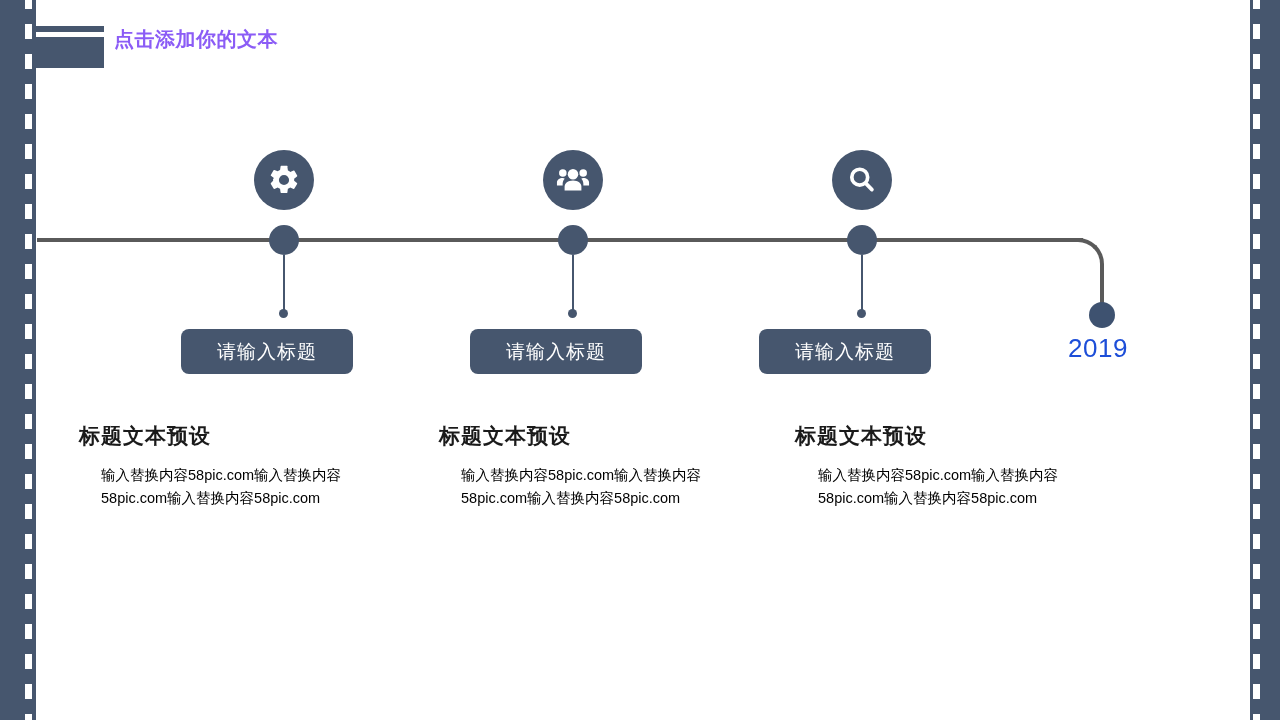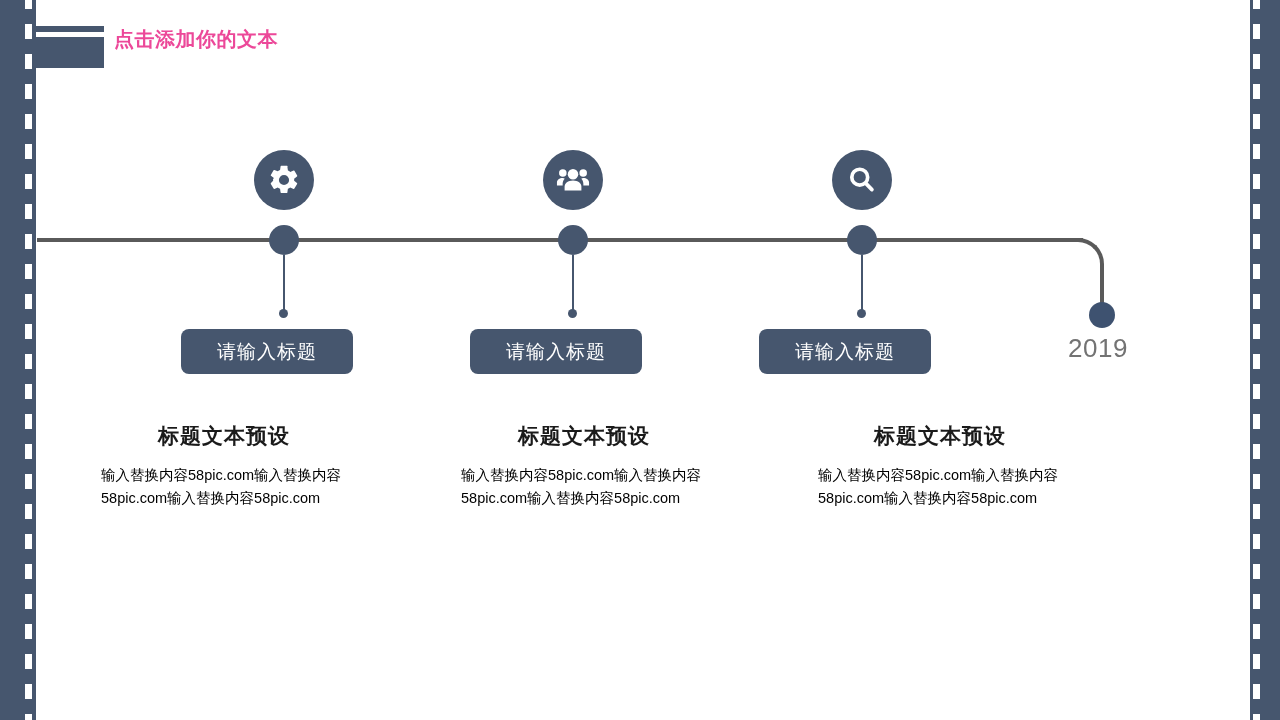--- a/index.html
+++ b/index.html
@@ -62,21 +62,21 @@
 
   
   .header-text {
     position: absolute;
     left: 114px;
     top: 26px;
   }
   .header-title-cn {
     font-size: 20px;
     font-weight: bold;
-    color: #ec4899;
+    color: #8b5cf6;
     line-height: 26px;
     letter-spacing: 0.5px;
     white-space: nowrap;
   }
   .header-title-en {
     font-size: 17px;
     font-weight: normal;
     color: #1f1f1f;
     line-height: 24px;
     white-space: nowrap;
@@ -173,42 +173,42 @@
     color: #ffffff;
     font-size: 19px;
     letter-spacing: 1px;
   }
 
   
   .col-heading {
     position: absolute;
     width: 290px;
     top: 422px;
-    text-align: center;
+    text-align: left;
     font-size: 21px;
     font-weight: bold;
     color: #1a1a1a;
     letter-spacing: 1px;
   }
   .col-body {
     position: absolute;
     width: 245px;
     top: 464px;
     font-size: 14.5px;
     line-height: 23px;
     color: #000000;
     text-align: left;
   }
 
   .year-label {
     position: absolute;
     left: 1068px;
     top: 333px;
     font-size: 26px;
-    color: #737373;
+    color: #1d4ed8;
     letter-spacing: 0.5px;
   }
 </style>
 </head>
 <body>
 
 <div id="slide">
 
   <div class="edge-stripe left">
     <div class="edge-dashes"></div>

